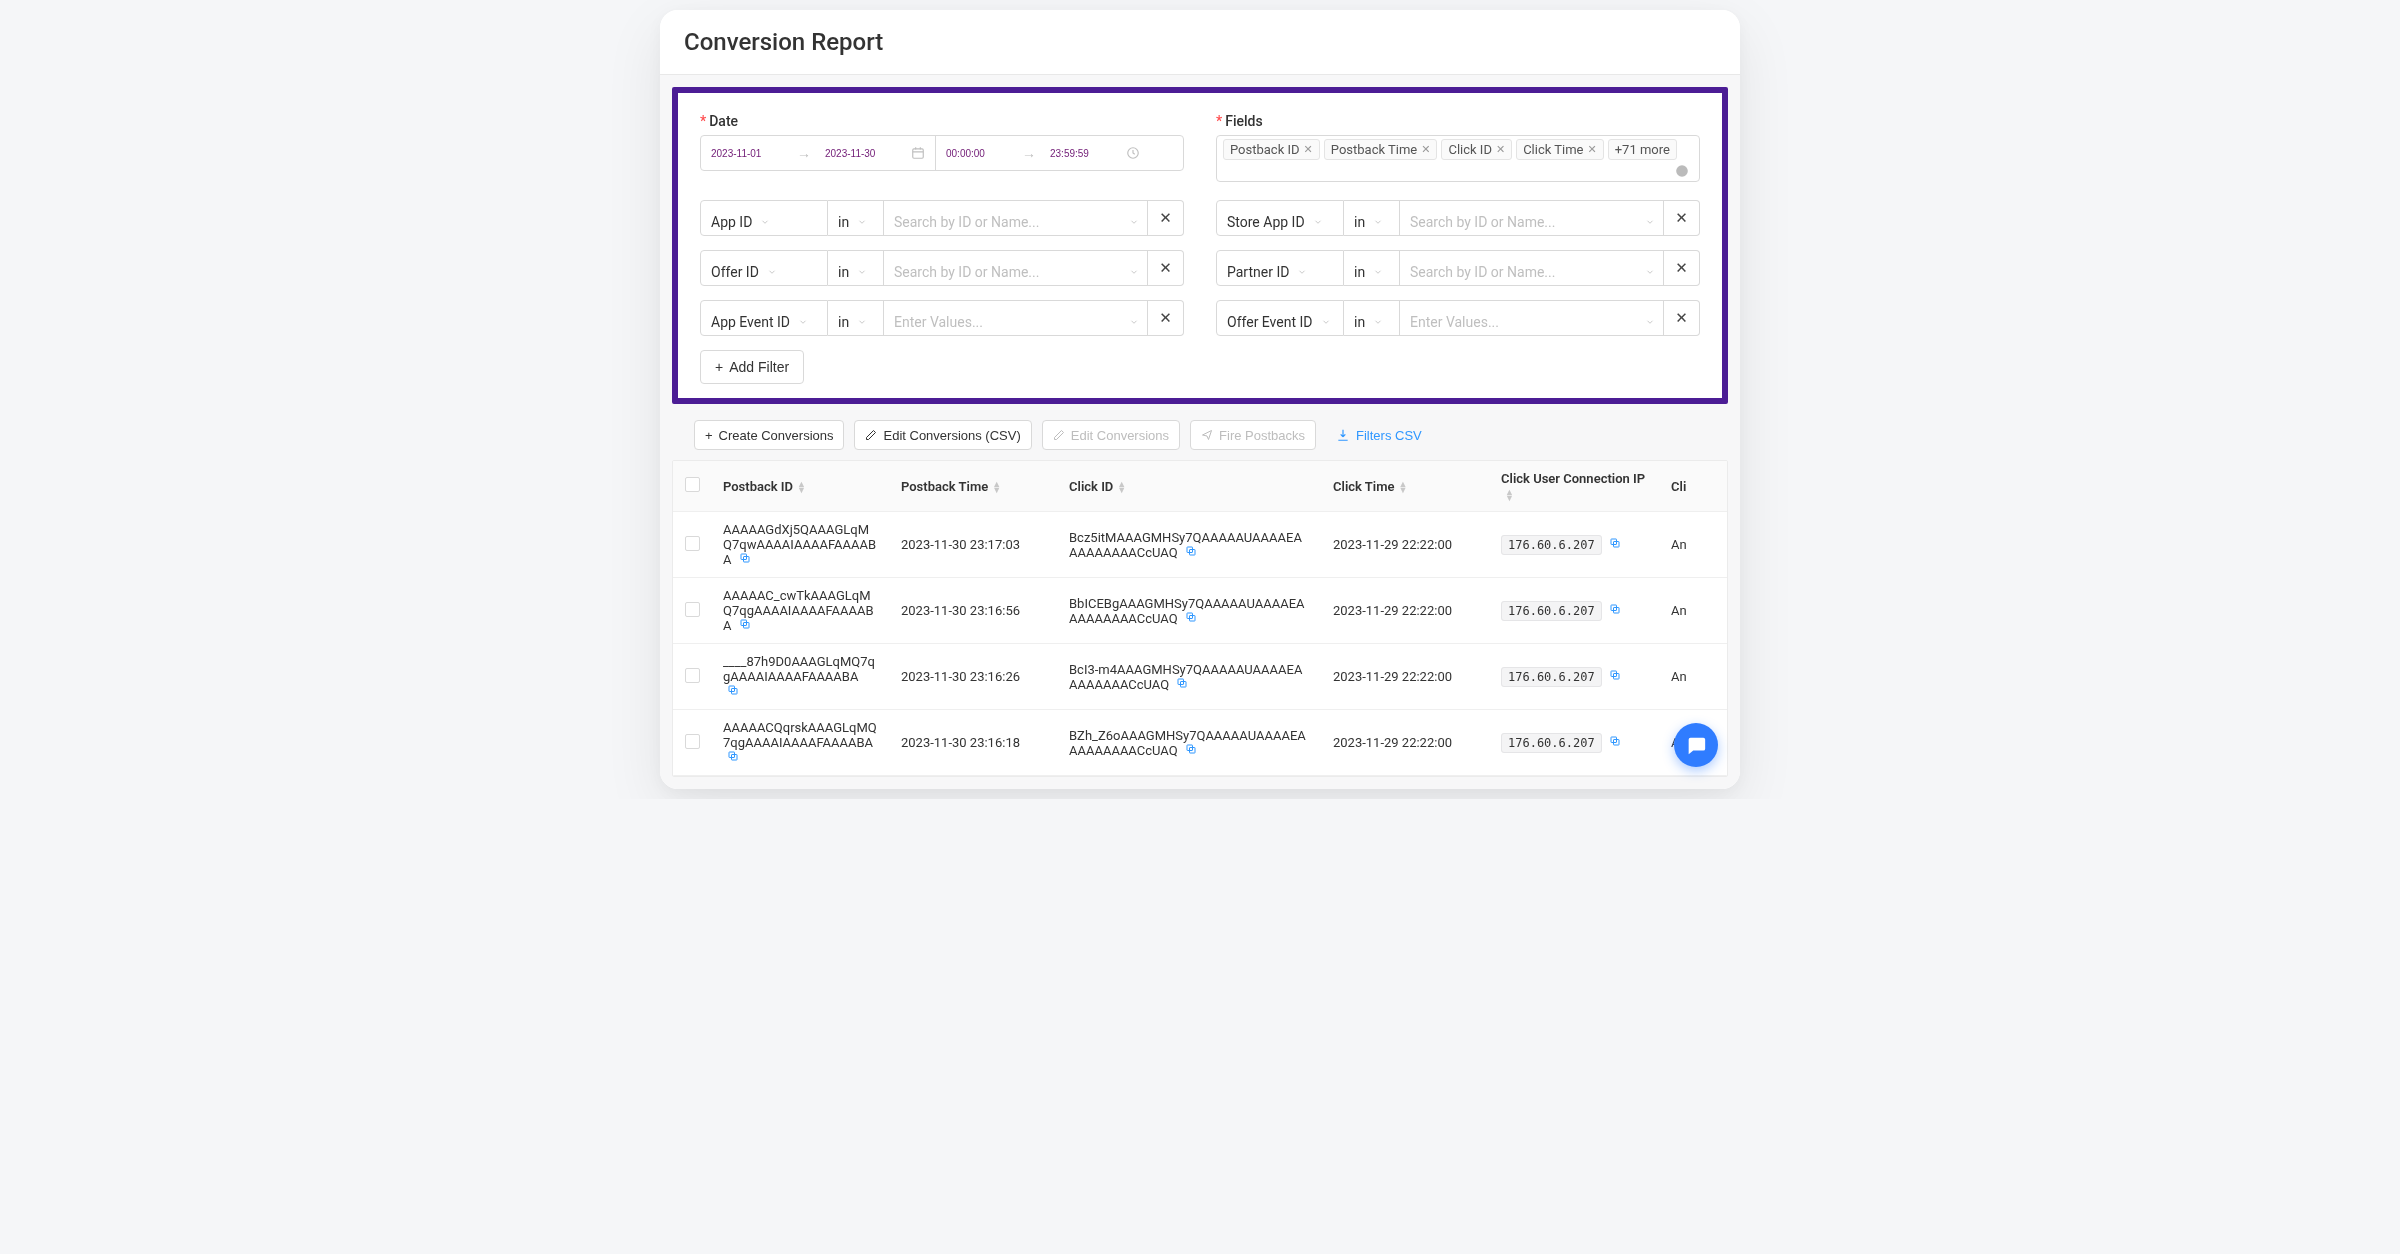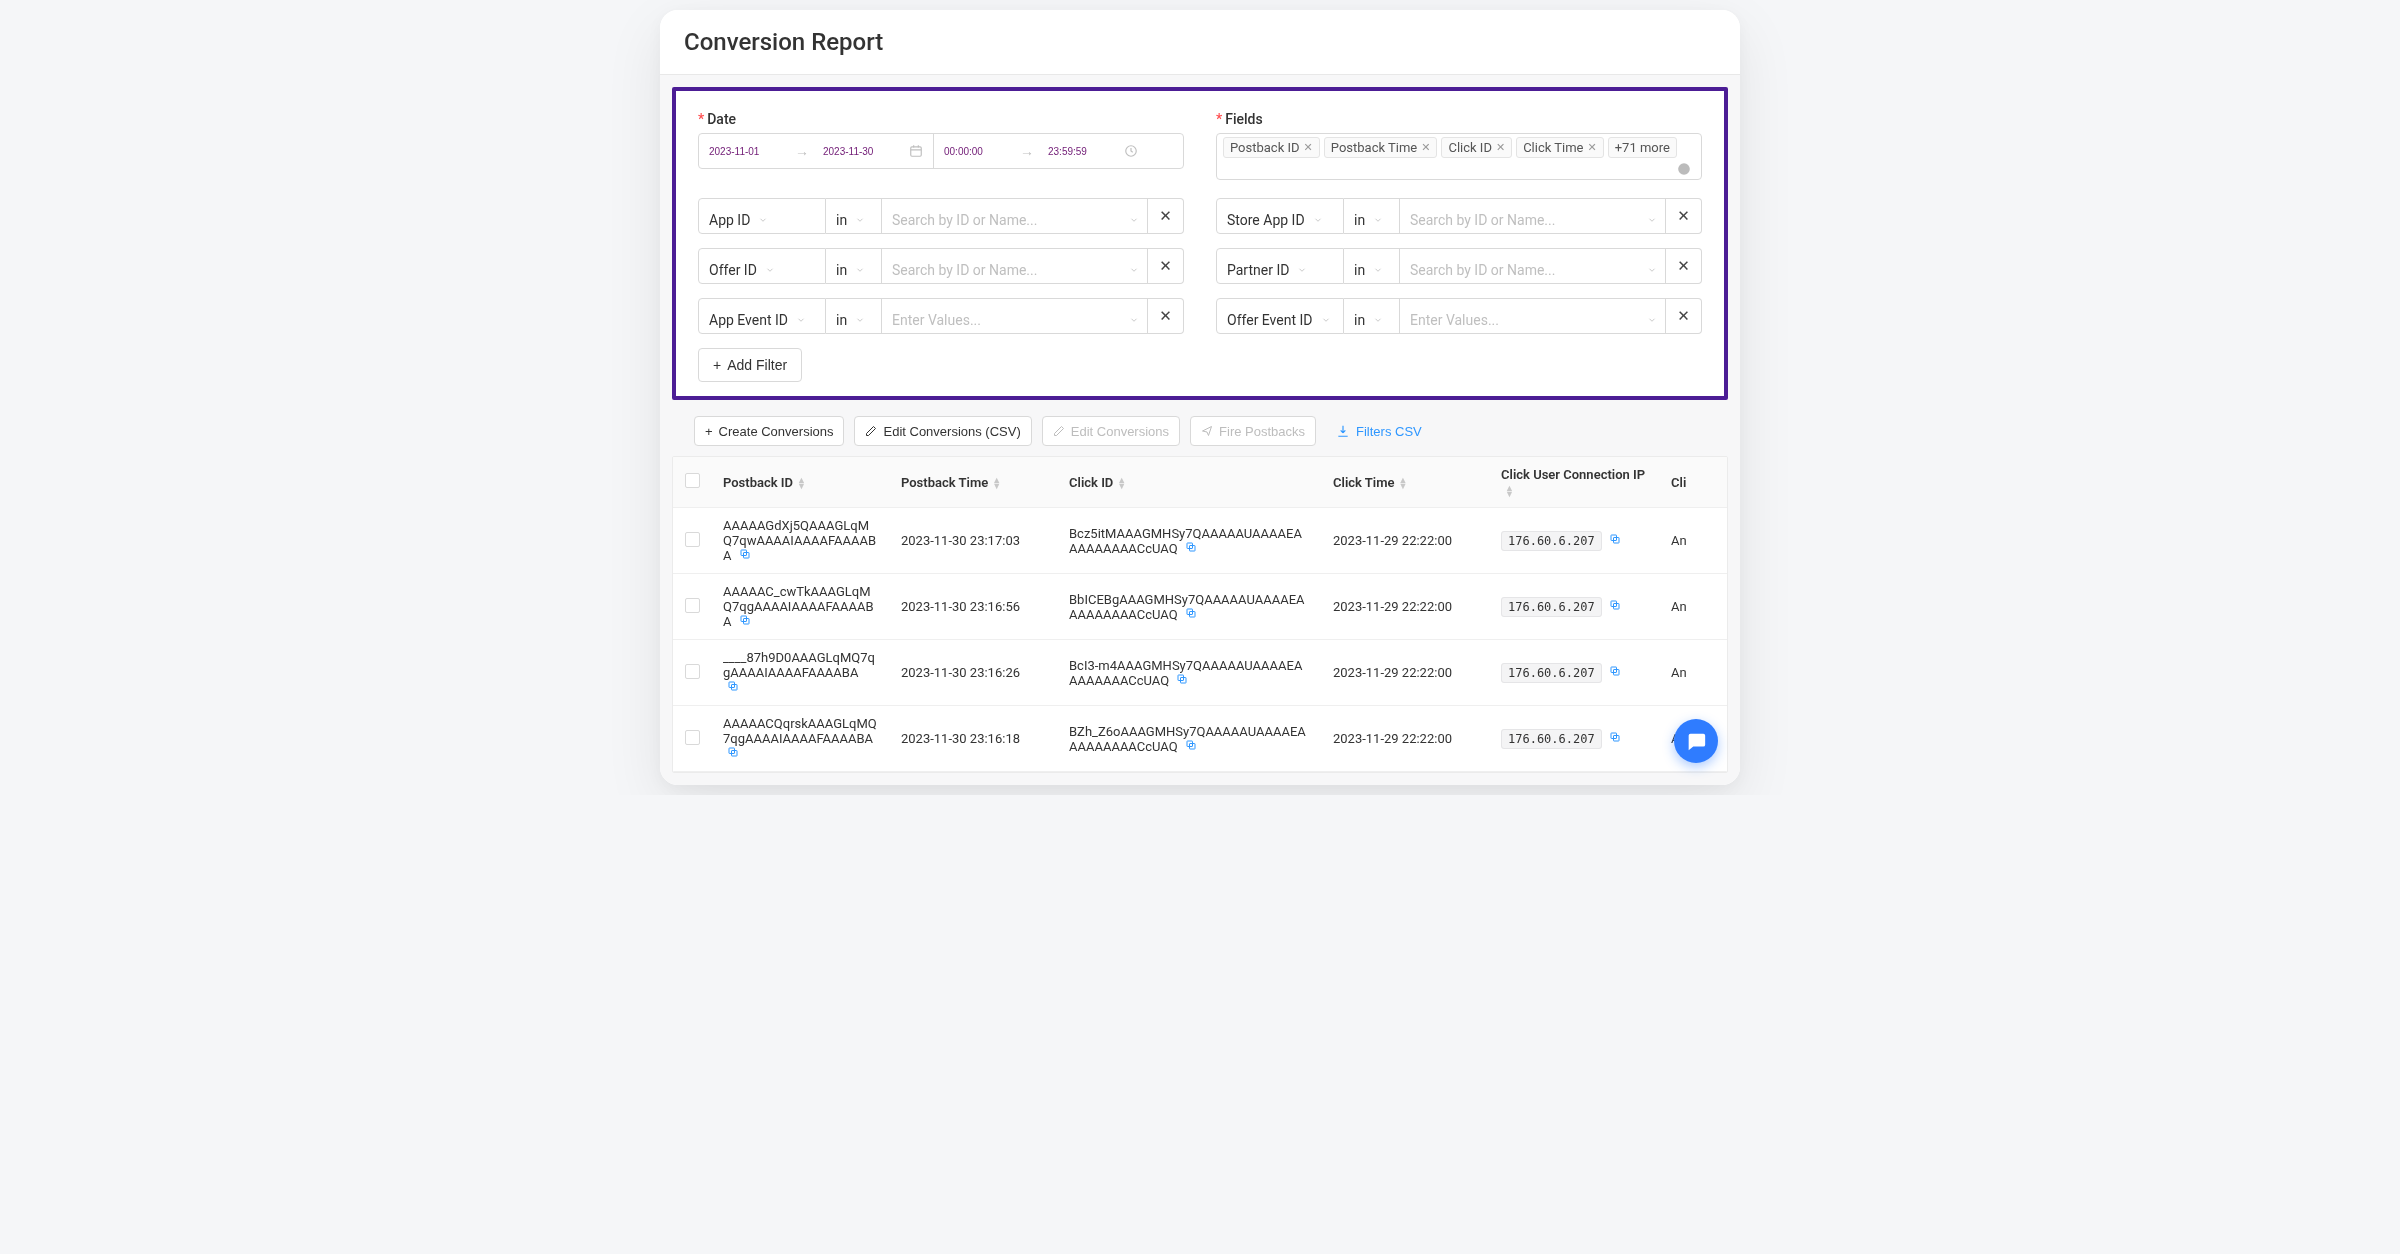--- a/index.html
+++ b/index.html
@@ -28,21 +28,21 @@
   font-size: 24px;
   font-weight: 500;
   color: #333;
 }
 .content-area {
   background: #f7f7f8;
   padding: 12px;
 }
 .panel {
   background: #fff;
-  border: 4px solid #4c1d95;
+  border: 6px solid #4c1d95;
   border-radius: 2px;
   padding: 20px 22px 14px;
   margin-bottom: 12px;
 }
 .form-row {
   display: flex;
   gap: 32px;
   margin-bottom: 18px;
 }
 .form-col {

